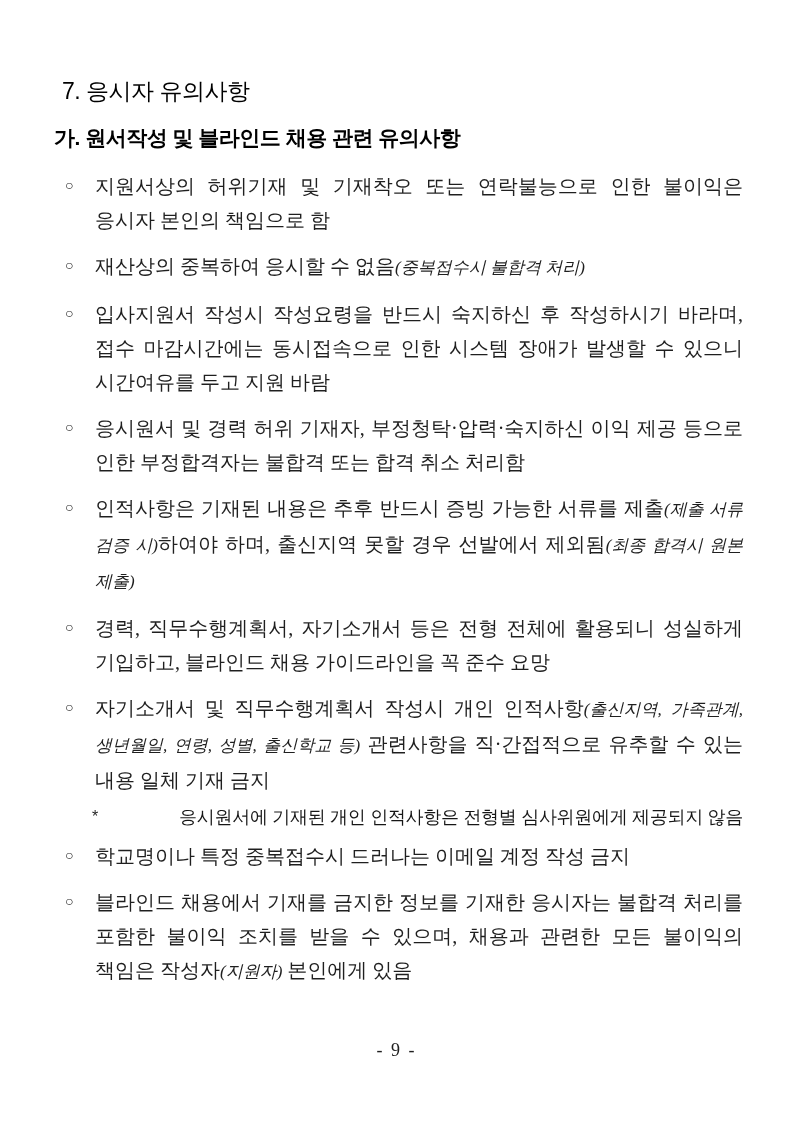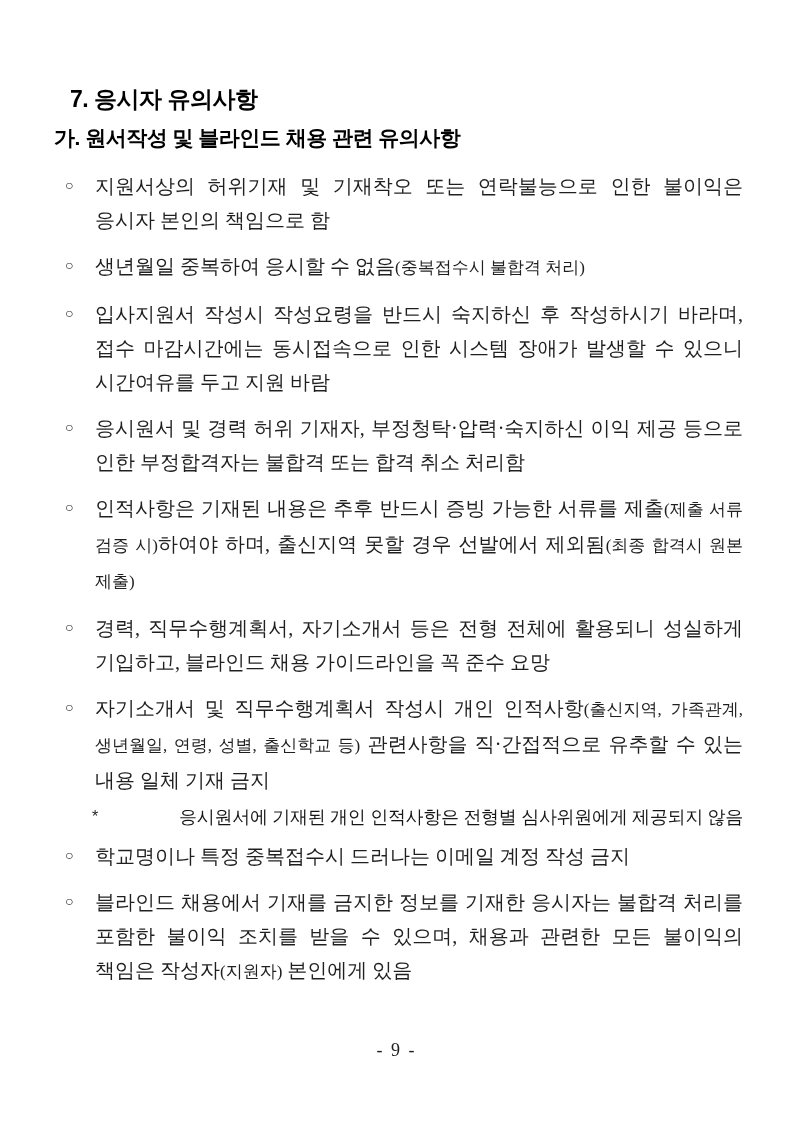--- a/index.html
+++ b/index.html
@@ -9,23 +9,23 @@
     height: 1121px;
     background: #ffffff;
     color: #1f1f1f;
     font-family: "Liberation Serif", "DejaVu Serif", serif;
     overflow: hidden;
   }
   .section-title {
     position: absolute;
     left: 54px;
     top: 68px;
-    margin: 16px;
+    margin: 8px;
     font-family: "Liberation Sans", "DejaVu Sans", sans-serif;
-    font-weight: 700;
+    font-weight: 400;
     font-size: 23px;
     letter-spacing: -0.5px;
     color: #000000;
     white-space: nowrap;
   }
   .subsection-title {
     position: absolute;
     left: 54px;
     top: 124px;
     margin: 0;
@@ -55,21 +55,21 @@
   }
   .item .text {
     flex: 1;
     margin: 0;
     font-size: 20px;
     line-height: 34px;
     text-align: justify;
     word-break: keep-all;
     color: #1f1f1f;
   }
-  .item .text .small { font-size: 17px; }
+  .item .text .small { font-size: 17px; font-style: italic; }
   .item.note {
     margin-top: -6px;
     margin-bottom: 8px;
     padding-left: 27px;
   }
   .item.note .marker {
     width: 25px;
     font-size: 16px;
     line-height: 28px;
     font-family: "Liberation Sans", "DejaVu Sans", sans-serif;
@@ -99,21 +99,21 @@
 <div class="page">
   <h1 class="section-title">7. 응시자 유의사항</h1>
   <h2 class="subsection-title">가. 원서작성 및 블라인드 채용 관련 유의사항</h2>
   <div class="notice-list">
       <div class="item">
         <span class="marker">○</span>
         <p class="text"><span class="normal">지원서상의 허위기재 및 기재착오 또는 연락불능으로 인한 불이익은 응시자 본인의 책임으로 함</span></p>
       </div>
       <div class="item">
         <span class="marker">○</span>
-        <p class="text"><span class="normal">생년월일 중복하여 응시할 수 없음</span><span class="small">(중복접수시 불합격 처리)</span></p>
+        <p class="text"><span class="normal">재산상의 중복하여 응시할 수 없음</span><span class="small">(중복접수시 불합격 처리)</span></p>
       </div>
       <div class="item">
         <span class="marker">○</span>
         <p class="text"><span class="normal">입사지원서 작성시 작성요령을 반드시 숙지하신 후 작성하시기 바라며, 접수 마감시간에는 동시접속으로 인한 시스템 장애가 발생할 수 있으니 시간여유를 두고 지원 바람</span></p>
       </div>
       <div class="item">
         <span class="marker">○</span>
         <p class="text"><span class="normal">응시원서 및 경력 허위 기재자, 부정청탁·압력·숙지하신 이익 제공 등으로 인한 부정합격자는 불합격 또는 합격 취소 처리함</span></p>
       </div>
       <div class="item">

